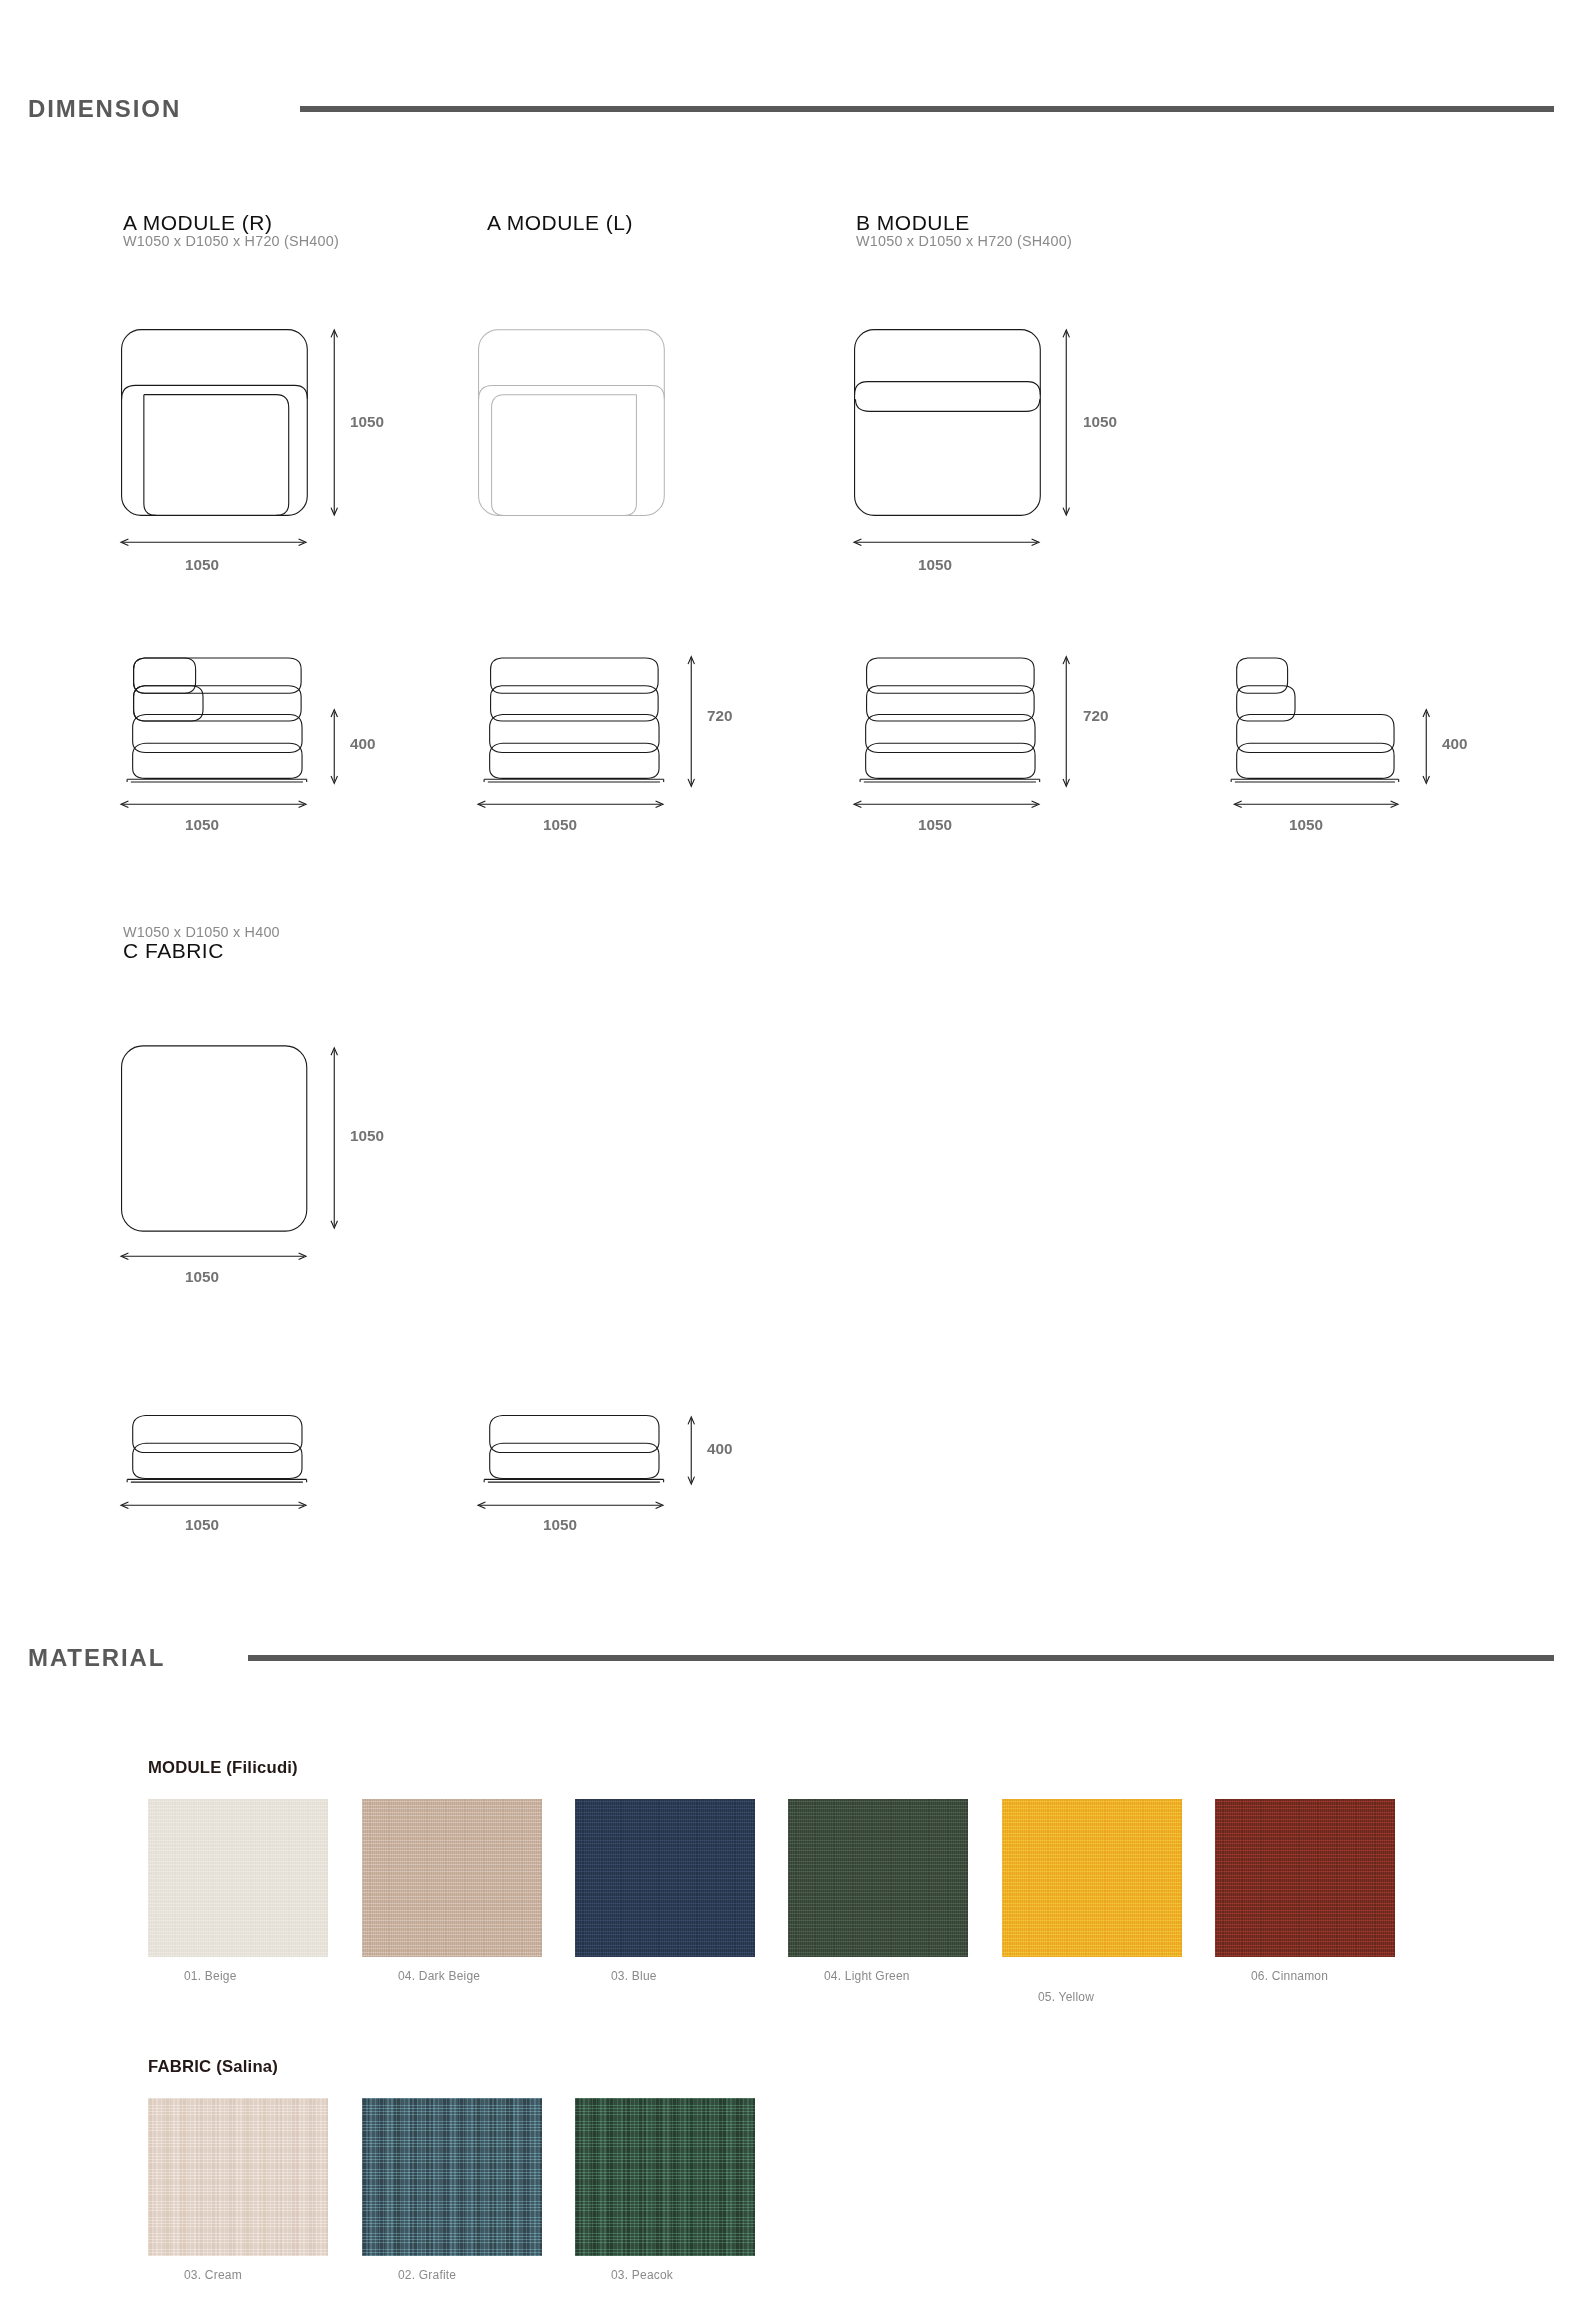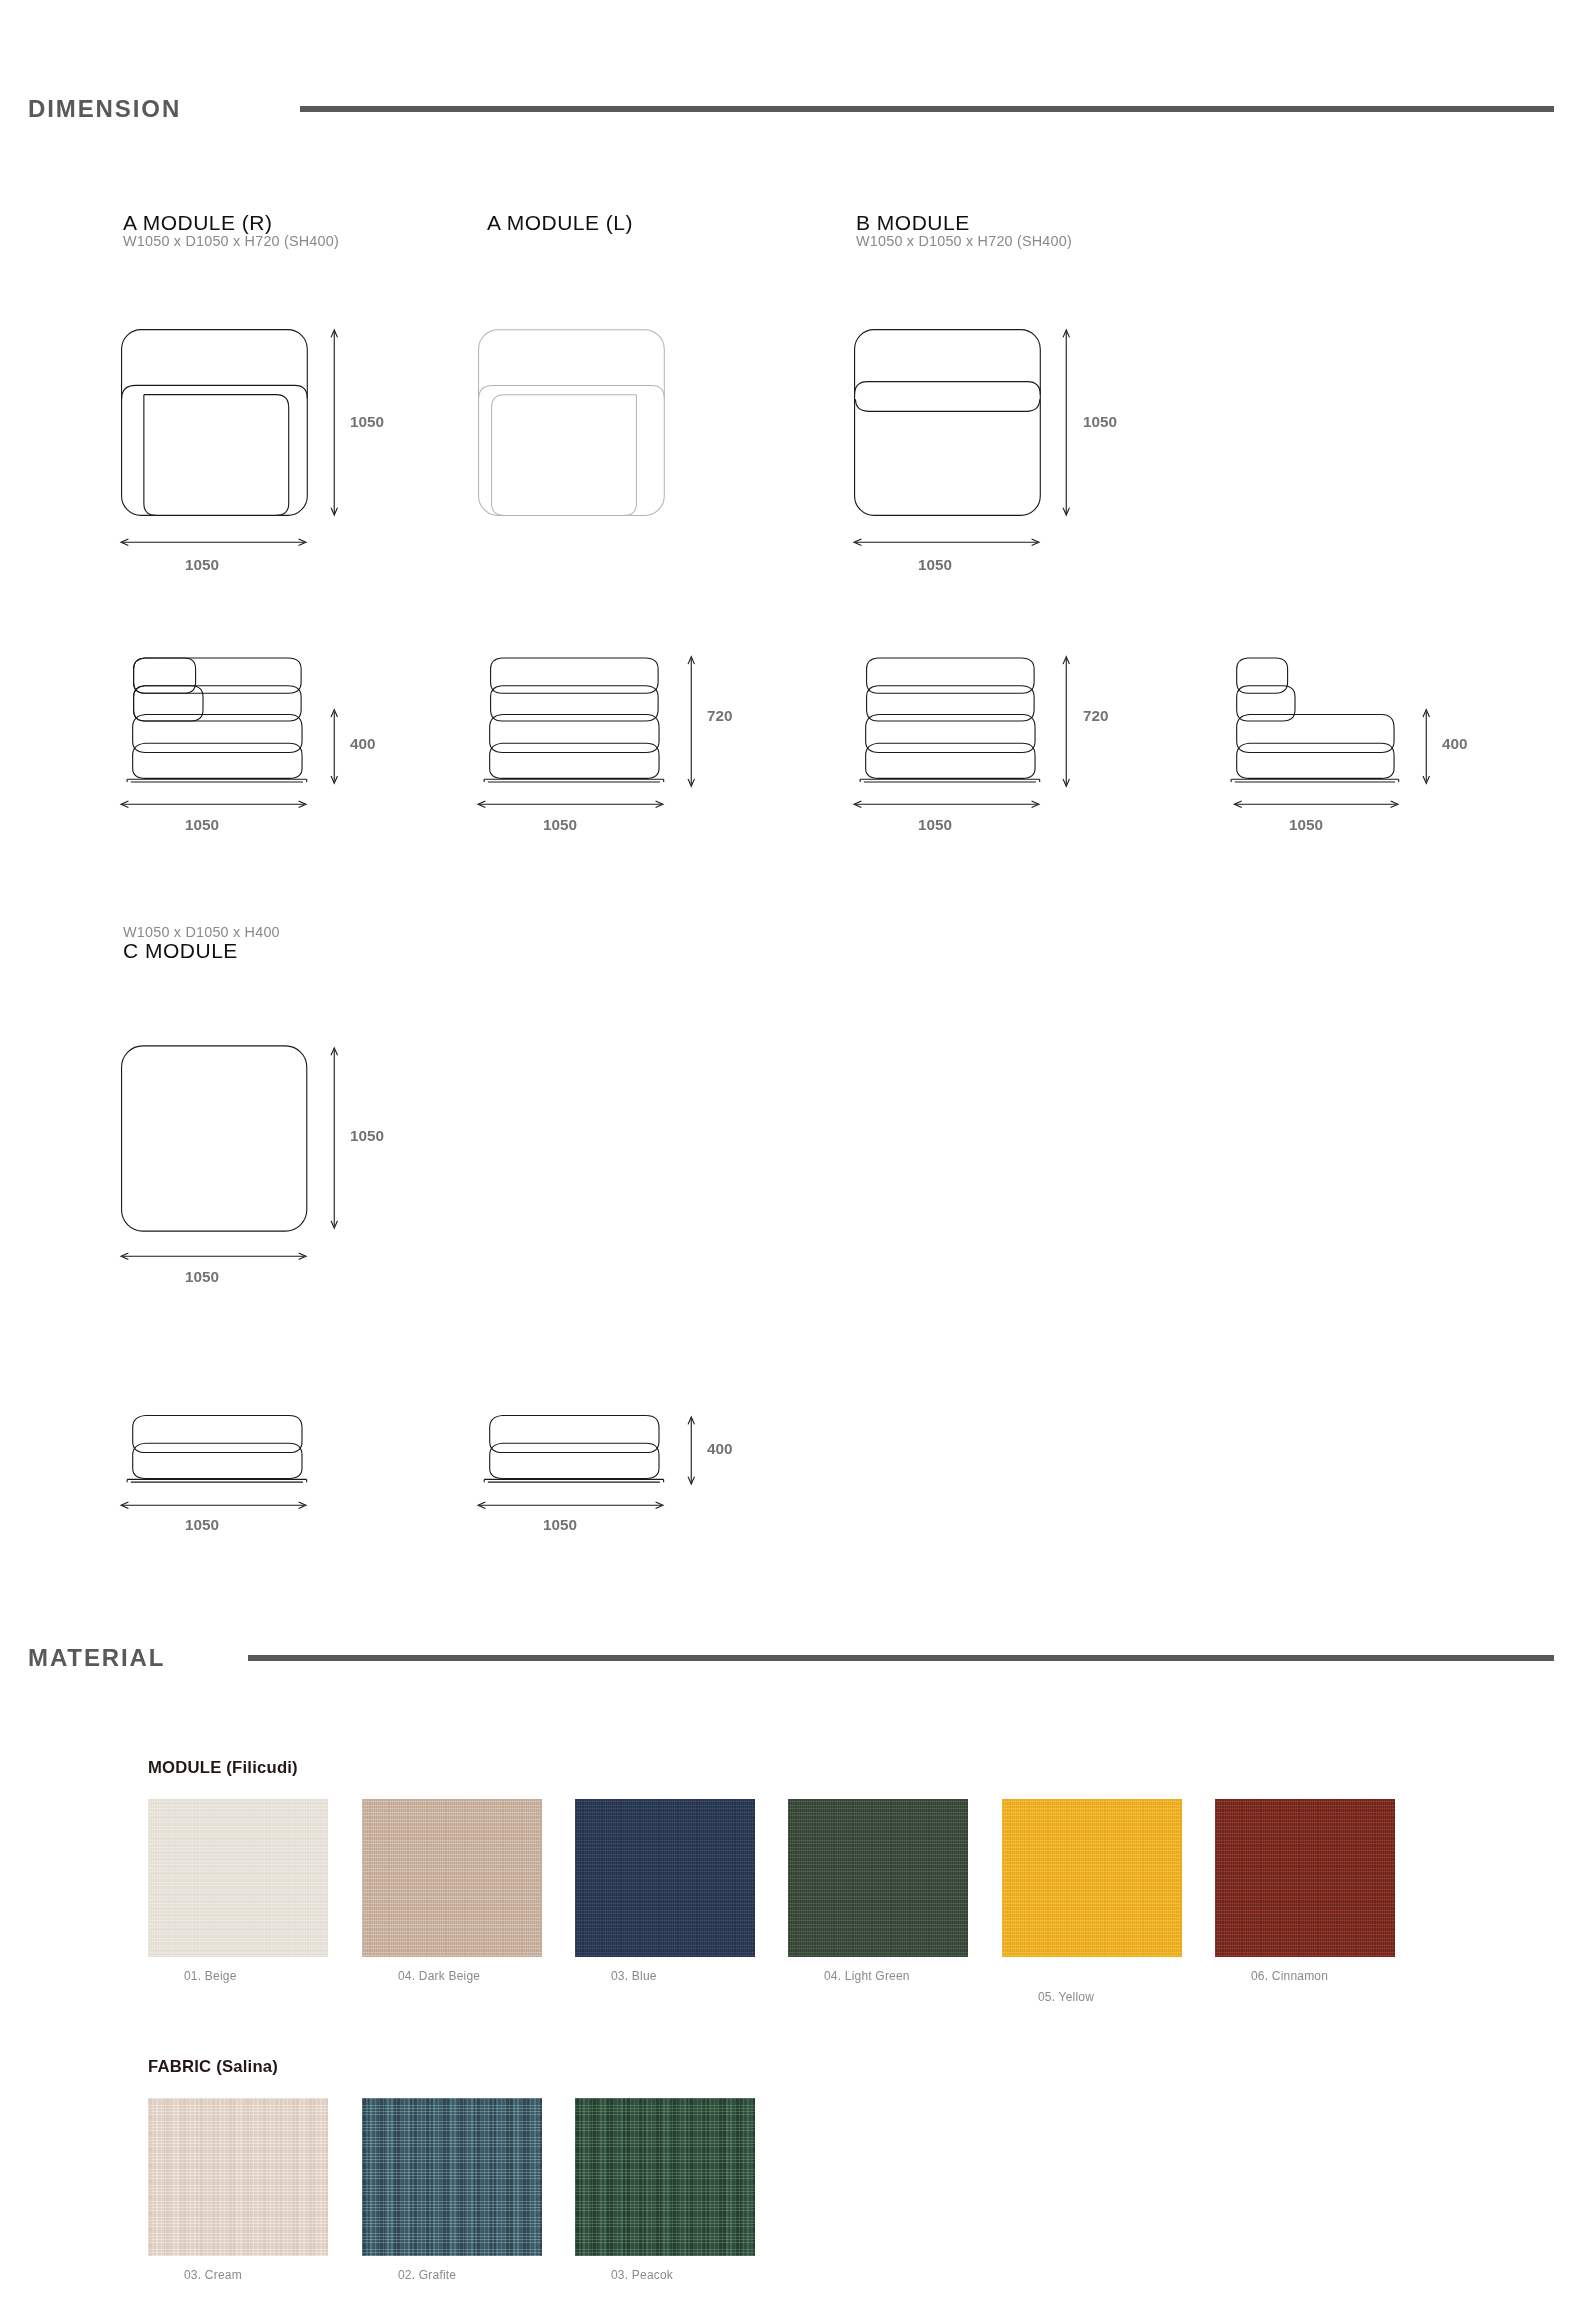--- a/index.html
+++ b/index.html
@@ -294,21 +294,21 @@
   <svg width="195" height="18.5" viewBox="0 0 420 40">
     <g stroke="#1a1a1a" stroke-width="2.4" fill="none">
       <line x1="60" y1="20" x2="406" y2="20"></line>
       <path d="M72 13 L56 20 L72 27"></path>
       <path d="M394 13 L410 20 L394 27"></path>
     </g>
   </svg>
 </div>
 <div class="dim-label" style="left:1289px; top:816px;">1050</div>
 
-<div class="module-title" style="left:123px; top:939px;">C MODULE</div>
+<div class="module-title" style="left:123px; top:939px;">C FABRIC</div>
 <div class="module-sub" style="left:123px; top:912px;margin-top:12px;">W1050 x D1050 x H400</div>
 
 <div class="drawing" style="left:116px; top:1041px;">
   <svg width="213" height="195" viewBox="0 0 460 420">
     <g fill="none" stroke="#1a1a1a" stroke-width="2.4">
       <rect x="12" y="10" width="400" height="400" rx="46" ry="46"></rect>
     </g>
   </svg>
 </div>
 <div class="drawing" style="left:325px; top:1043px;">

